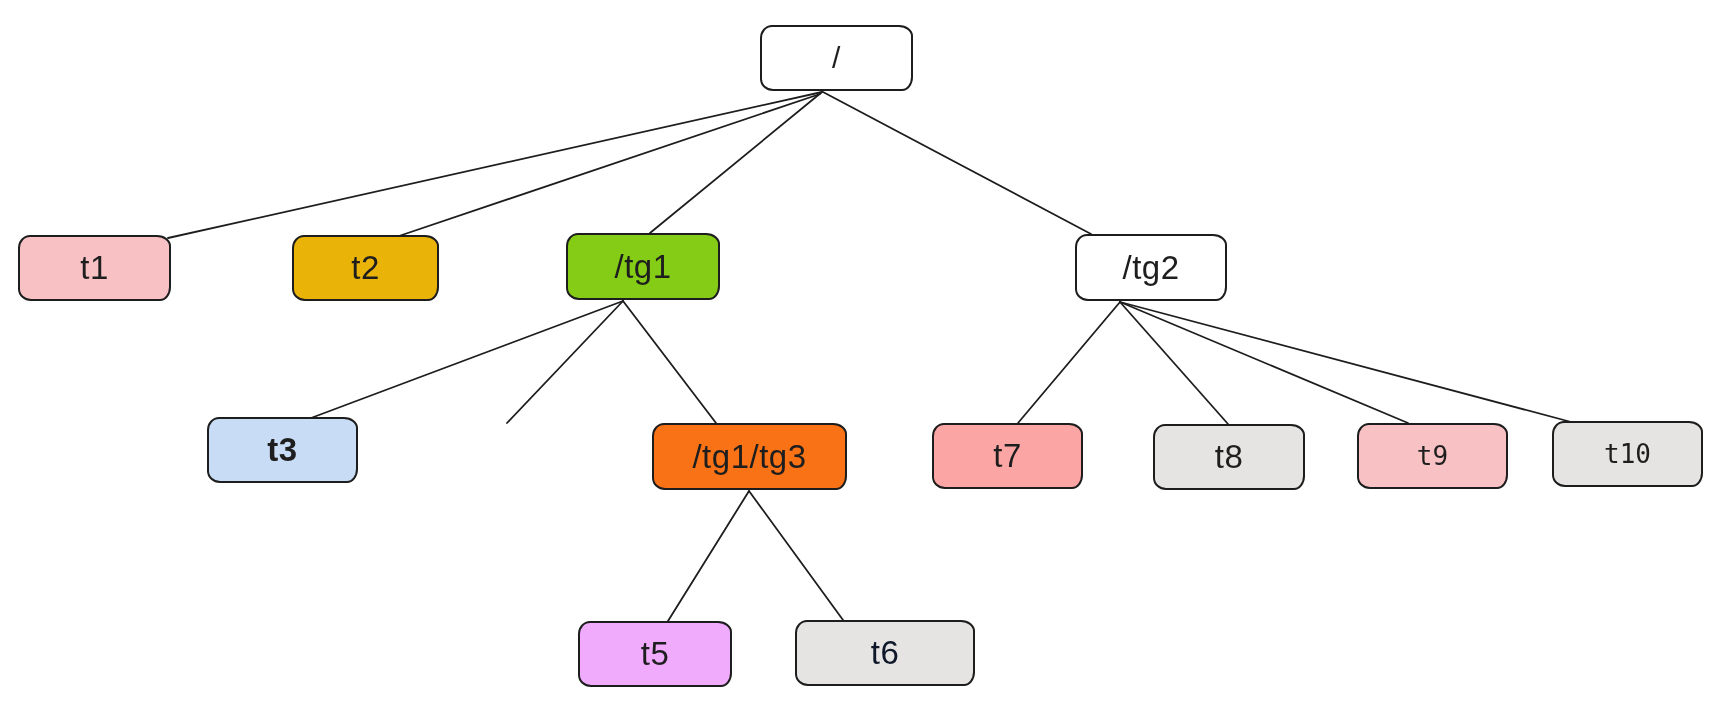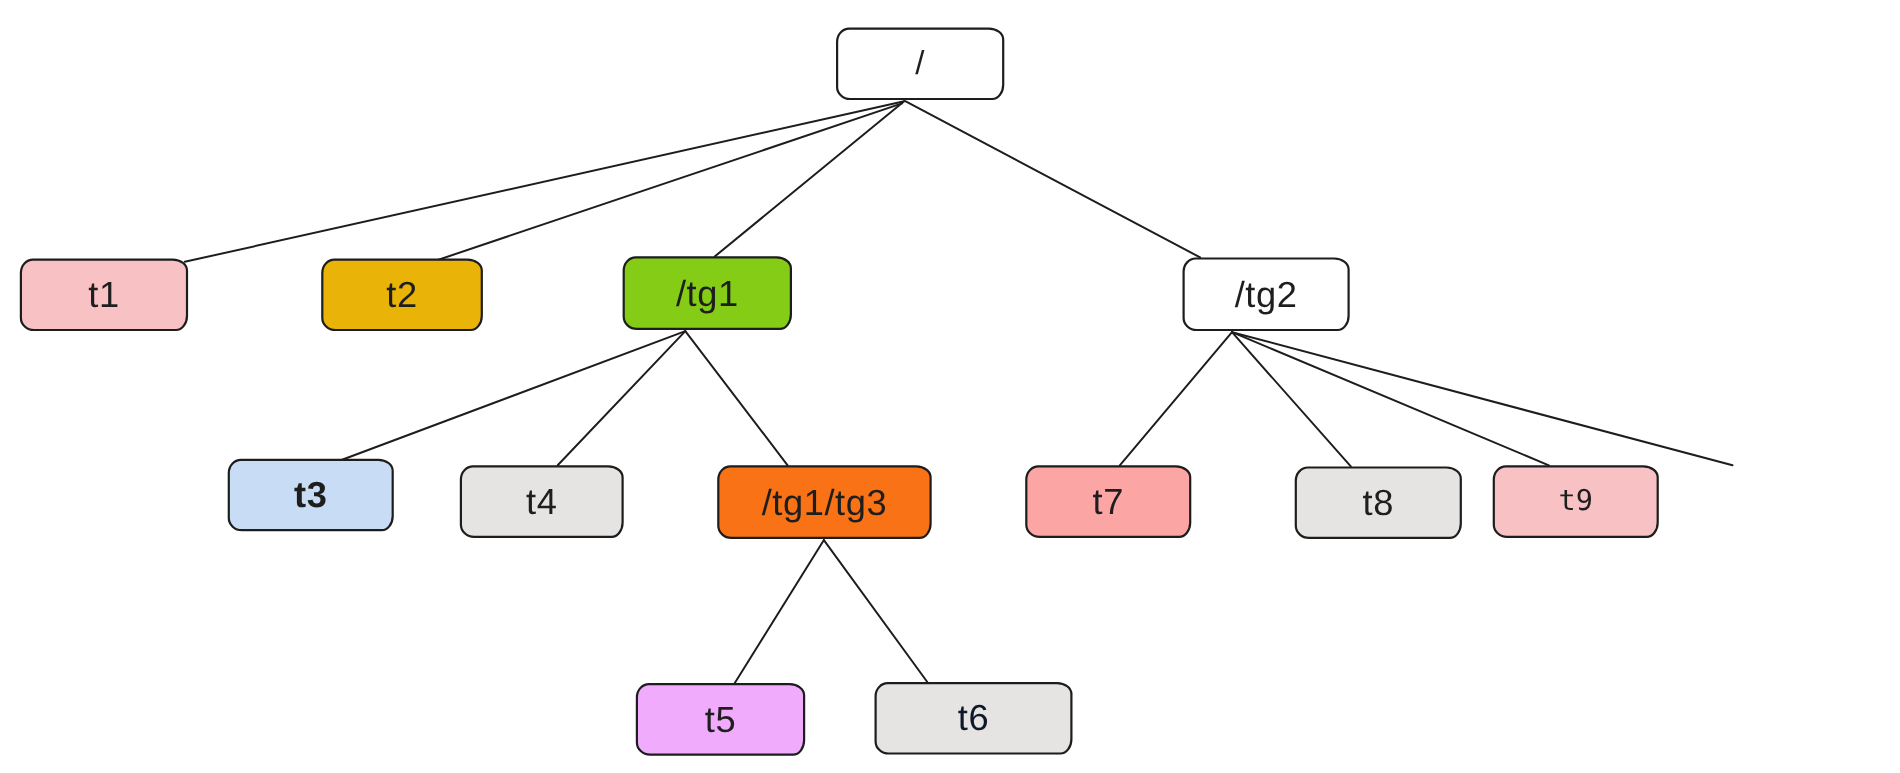--- a/index.html
+++ b/index.html
@@ -64,20 +64,20 @@
       <line x1="749" y1="491" x2="668" y2="621" stroke="#1d1d1d" stroke-width="1.8" stroke-linecap="round"></line>
       <line x1="749" y1="491" x2="843" y2="620" stroke="#1d1d1d" stroke-width="1.8" stroke-linecap="round"></line>
     </svg>
 
   <div class="node rootnode" style="left: 760px; top: 25px; width: 153px; height: 66px; background: rgb(255, 255, 255); color: rgb(30, 30, 30); border-color: rgb(29, 29, 29);">/</div>
   <div class="node" style="left: 18px; top: 235px; width: 153px; height: 66px; background: rgb(248, 194, 197); color: rgb(30, 30, 30); border-color: rgb(29, 29, 29);">t1</div>
   <div class="node" style="left: 251px; top: 235px; width: 147px; height: 66px; background: #eab308; color: rgb(30, 30, 30); border-color: rgb(29, 29, 29); margin-left: 41px;">t2</div>
   <div class="node" style="left: 566px; top: 233px; width: 154px; height: 67px; background: #84cc16; color: rgb(30, 30, 30); border-color: rgb(29, 29, 29);">/tg1</div>
   <div class="node" style="left: 1045px; top: 234px; width: 152px; height: 67px; background: rgb(255, 255, 255); color: rgb(30, 30, 30); border-color: rgb(29, 29, 29); margin-left: 30px;">/tg2</div>
   <div class="node" style="left: 207px; top: 417px; width: 151px; height: 66px; background: rgb(201, 220, 246); color: rgb(30, 30, 30); border-color: rgb(29, 29, 29); font-weight: bold;">t3</div>
-  <div class="node" style="left: 418px; top: 423px; width: 149px; height: 66px; background: rgb(229, 228, 226); color: rgb(30, 30, 30); border-color: rgb(29, 29, 29);">t4</div>
   <div class="node" style="left: 652px; top: 423px; width: 195px; height: 67px; background: #f97316; color: rgb(30, 30, 30); border-color: rgb(29, 29, 29);">/tg1/tg3</div>
   <div class="node" style="left: 932px; top: 423px; width: 151px; height: 66px; background: #fca5a5; color: rgb(30, 30, 30); border-color: rgb(29, 29, 29);">t7</div>
-  <div class="node" style="left: 1153px; top: 424px; width: 152px; height: 66px; background: rgb(229, 228, 226); color: rgb(30, 30, 30); border-color: rgb(29, 29, 29); margin-left: 24px;">t8</div>
+  <div class="node" style="left: 1153px; top: 424px; width: 152px; height: 66px; background: rgb(229, 228, 226); color: rgb(30, 30, 30); border-color: rgb(29, 29, 29);">t8</div>
   <div class="node hand" style="left: 1357px; top: 423px; width: 151px; height: 66px; background: rgb(248, 194, 197); color: rgb(30, 30, 30); border-color: rgb(29, 29, 29);">t9</div>
+  <div class="node hand" style="left: 1552px; top: 421px; width: 151px; height: 66px; background: rgb(229, 228, 226); color: rgb(30, 30, 30); border-color: rgb(29, 29, 29);">t10</div>
   <div class="node" style="left: 578px; top: 621px; width: 154px; height: 66px; background: #f0abfc; color: rgb(30, 30, 30); border-color: rgb(29, 29, 29);">t5</div>
   <div class="node" style="left: 795px; top: 620px; width: 180px; height: 66px; background: rgb(229, 228, 226); color: #0f172a; border-color: rgb(29, 29, 29);">t6</div>
 </div>
 
 </body></html>

